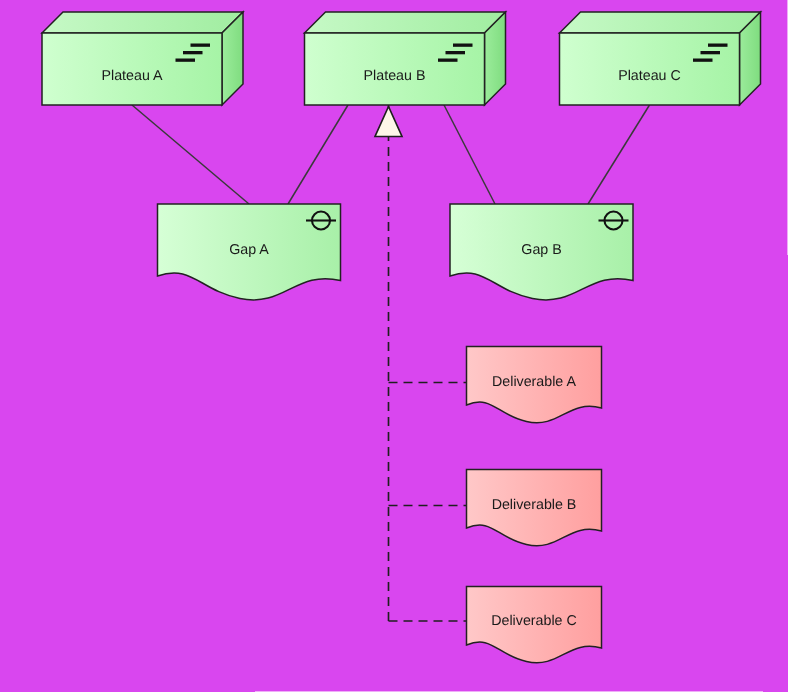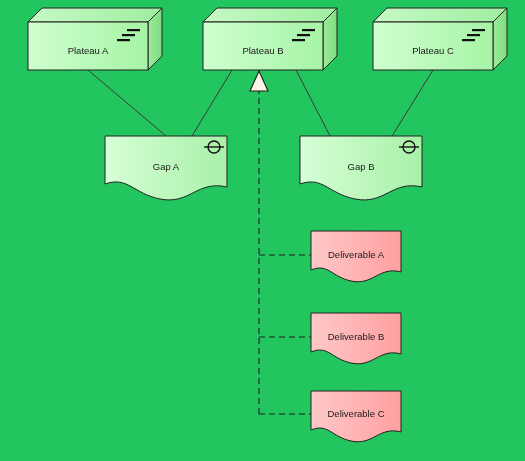--- a/index.html
+++ b/index.html
@@ -10,21 +10,21 @@
   body {
     width: 525px;
     height: 461px;
     font-family: "Liberation Sans", sans-serif;
     overflow: hidden;
   }
   #diagram-canvas {
     position: relative;
     width: 525px;
     height: 461px;
-    background: #22c55e;
+    background: #d946ef;
   }
   #diagram-svg {
     position: absolute;
     top: 0;
     left: 0;
     width: 525px;
     height: 461px;
   }
   .node-label {
     font-family: "Liberation Sans", sans-serif;

